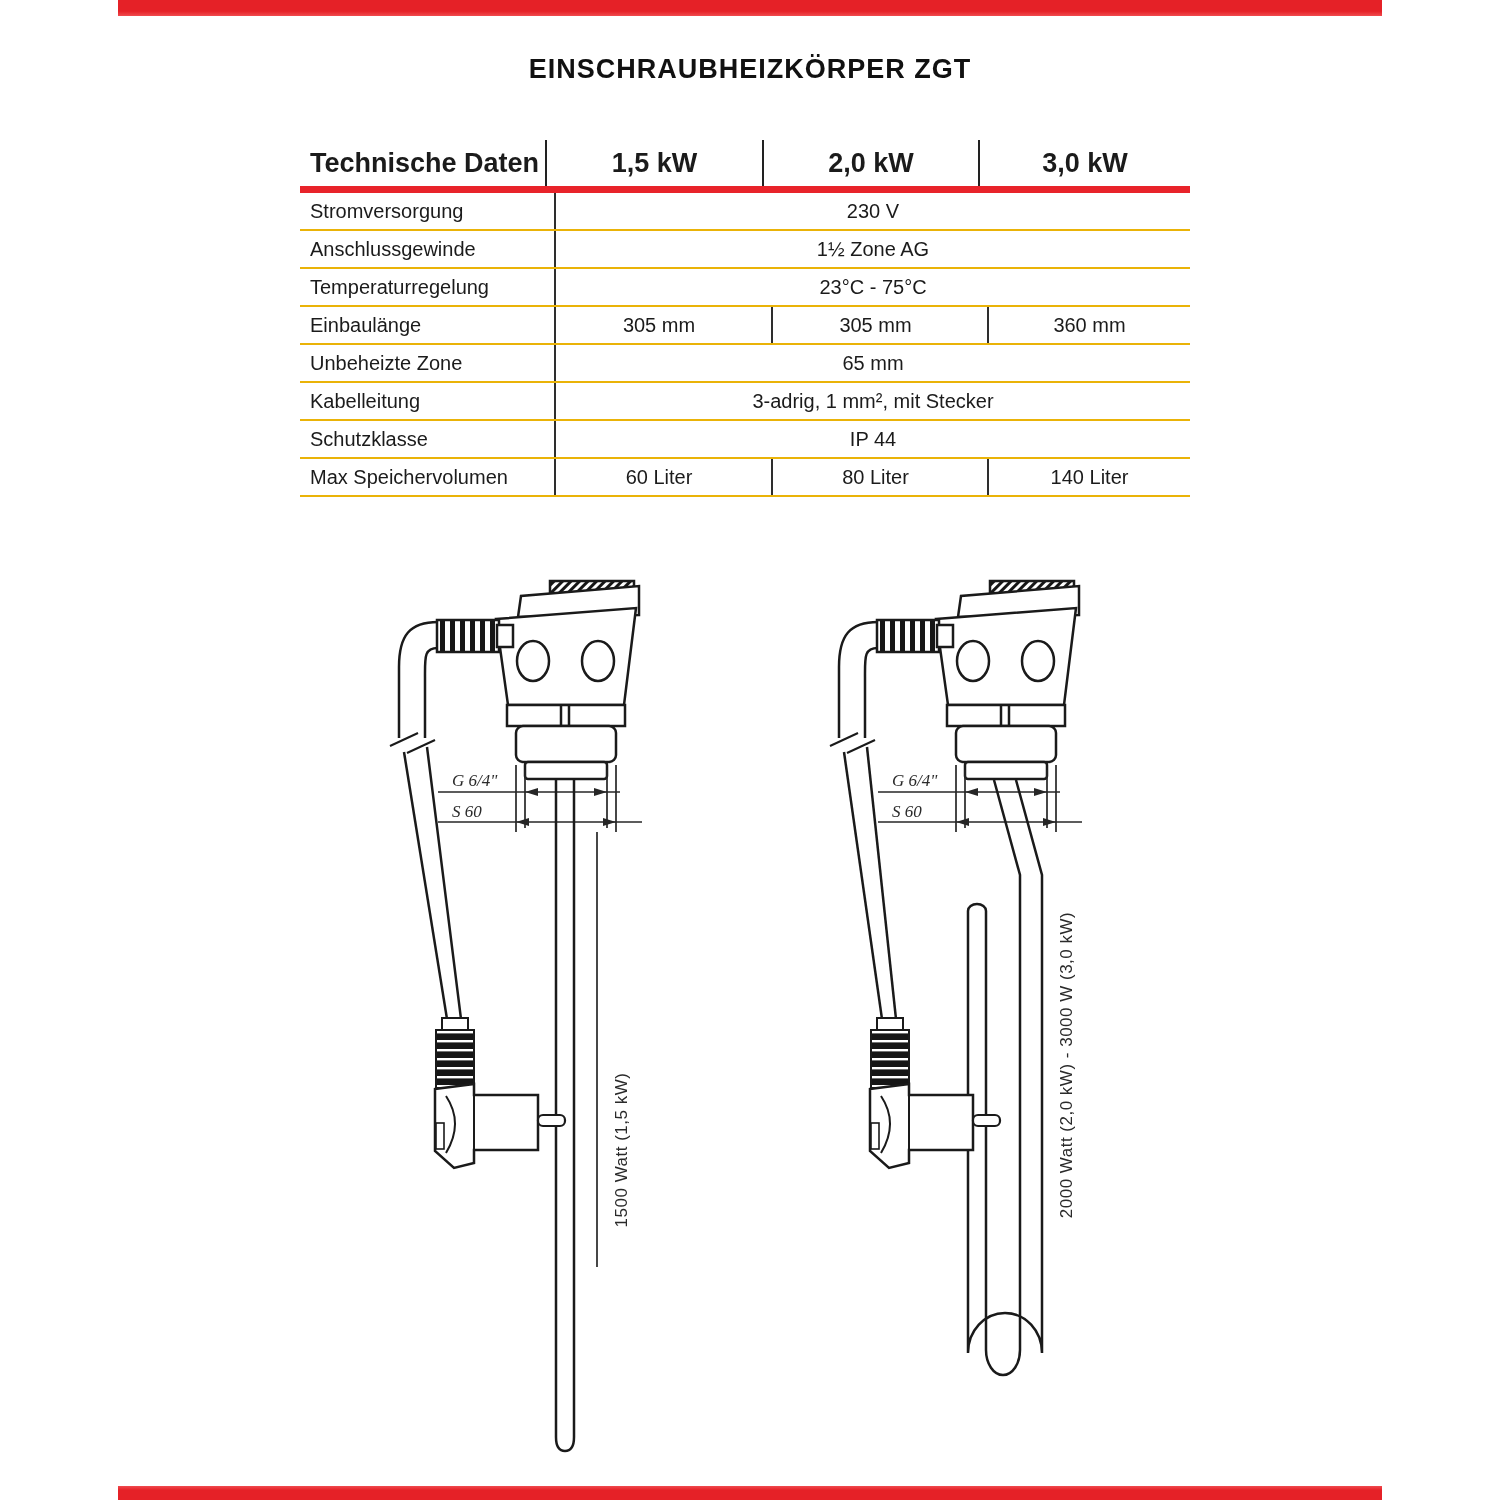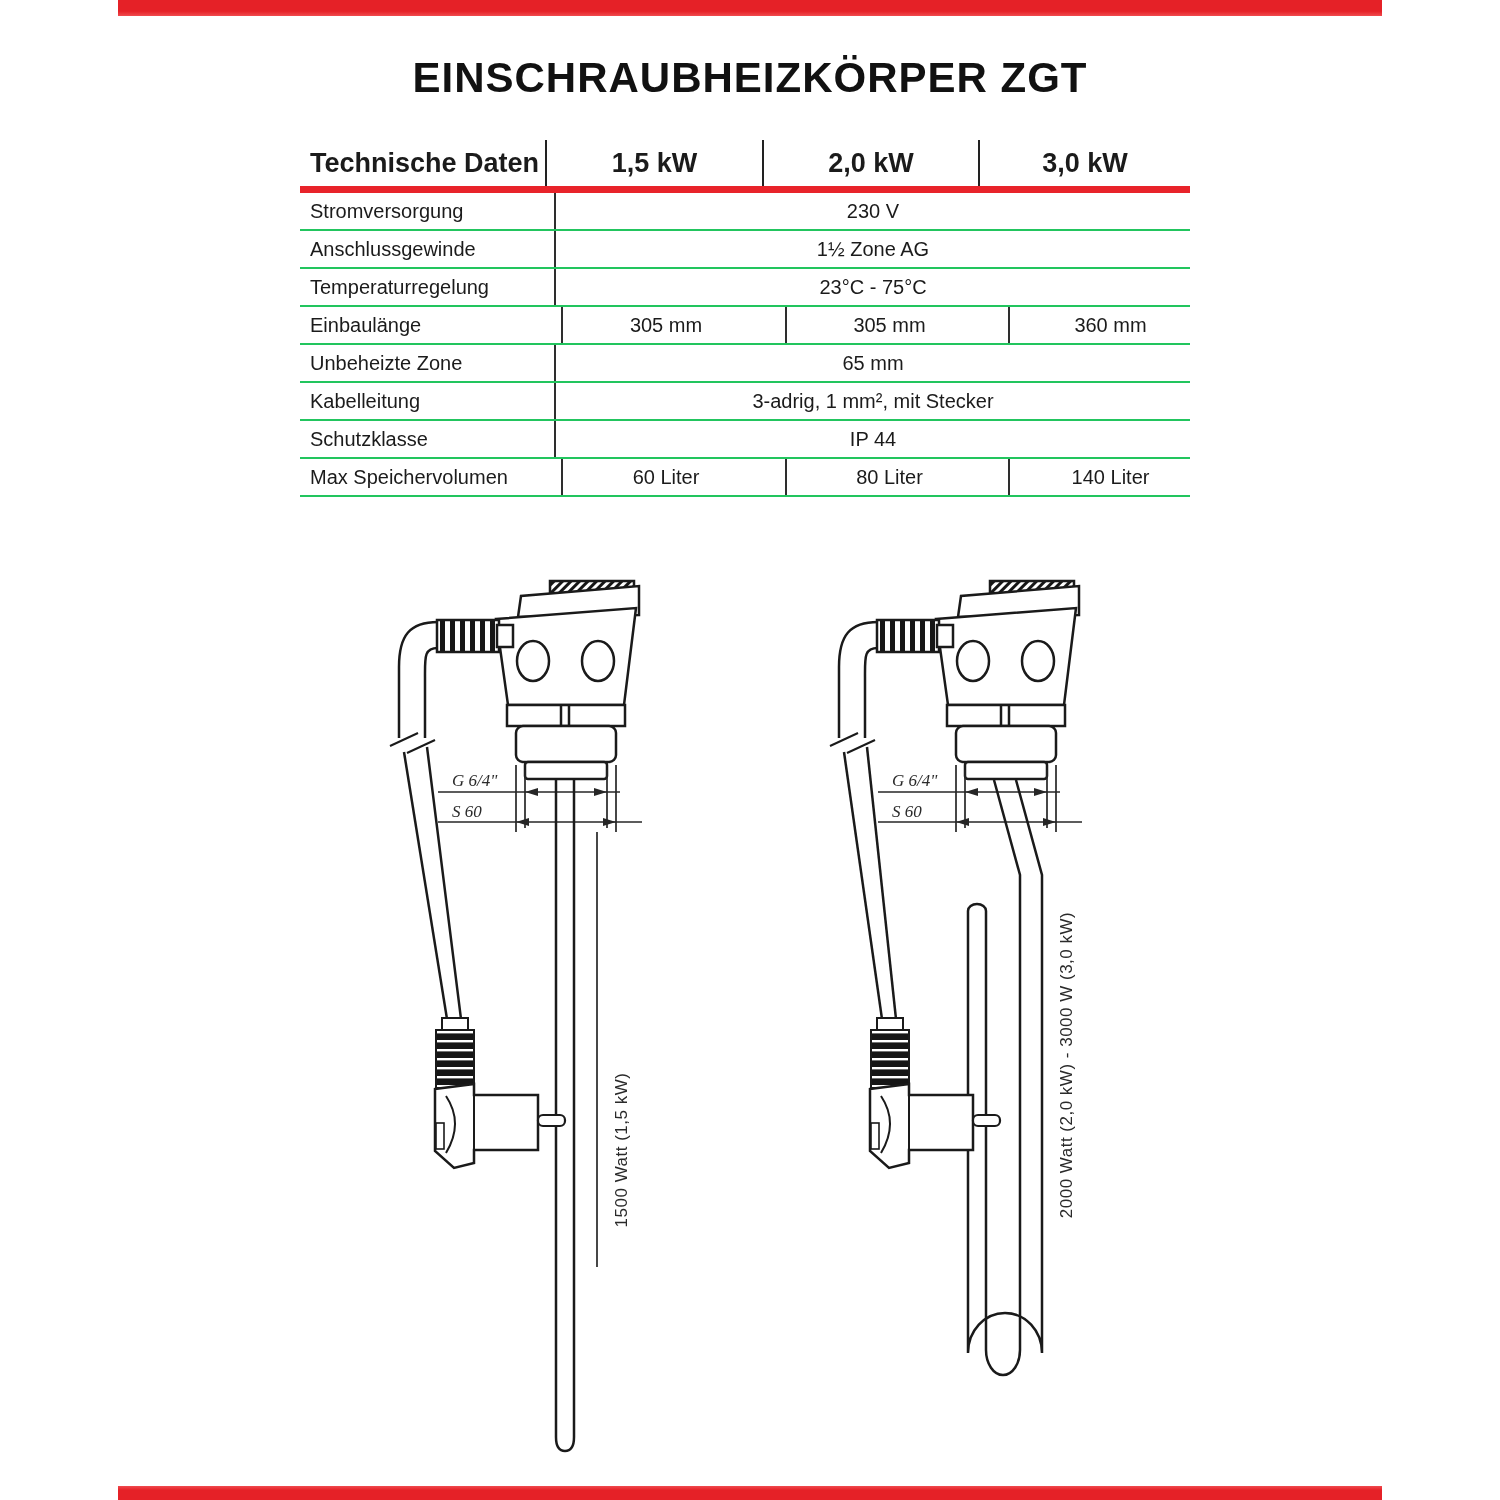--- a/index.html
+++ b/index.html
@@ -7,31 +7,31 @@
     width:1500px; height:1500px; position:relative; overflow:hidden;
     background:#ffffff; color:#1b1b1b;
     font-family:"Liberation Sans", sans-serif;
   }
   .redbar { position:absolute; left:118px; width:1264px; }
   .redbar.top    { top:0; height:16px; background:linear-gradient(180deg,#e52127 70%,#f04a4e 100%); }
   .redbar.bottom { top:1486px; height:14px; background:linear-gradient(0deg,#e52127 70%,#f04a4e 100%); }
 
   .title {
     position:absolute; top:54px; left:0; width:100%; margin:0;
-    text-align:center; font-size:42px; font-weight:800; letter-spacing:1px; color:#111;
+    text-align:center; font-size:27px; font-weight:800; letter-spacing:1px; color:#111;
   }
 
   .dtable { position:absolute; left:300px; top:140px; width:890px; }
   .thead { display:grid; grid-template-columns:245px 217px 216px 212px; height:46px; font-size:27px; font-weight:bold; }
   .thead .hl { display:flex; align-items:center; padding-left:10px; }
   .thead .hv { display:flex; align-items:center; justify-content:center; border-left:2px solid #222; }
   .rule { height:7px; background:#e8232a; }
-  .trow { display:grid; height:36px; border-bottom:2px solid #22c55e; font-size:20px; }
+  .trow { display:grid; height:36px; border-bottom:2px solid #eab308; font-size:20px; }
   .trow.span2 { grid-template-columns:245px 645px; }
-  .trow.split { grid-template-columns:245px 217px 216px 212px;gap:7px; }
+  .trow.split { grid-template-columns:245px 217px 216px 212px; }
   .trow .lab { display:flex; align-items:center; padding-left:10px; font-size:20px; }
   .trow .val { display:flex; align-items:center; justify-content:center; border-left:2px solid #2e2e2e;margin-left:9px; }
 
   .diagram { position:absolute; }
   #diagram-left  { left:380px; top:575px; }
   #diagram-right { left:820px; top:575px; }
 
   svg text.dim {
     font-family:"Liberation Serif", serif; font-style:italic;
     font-size:17px; fill:#2a2a2a;

